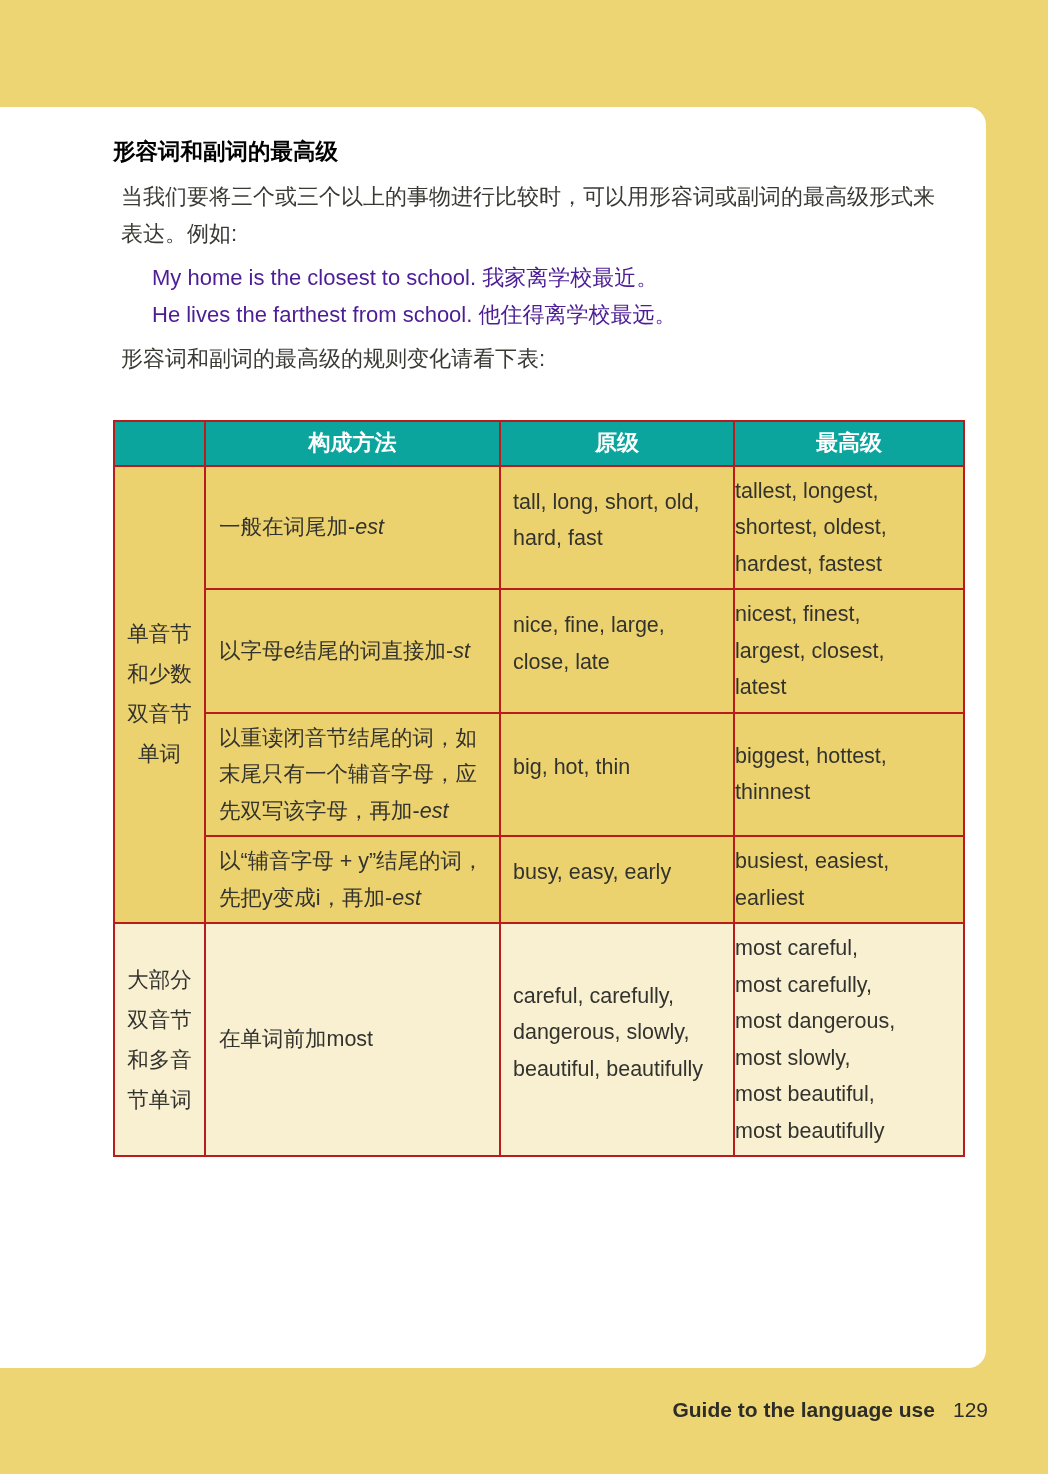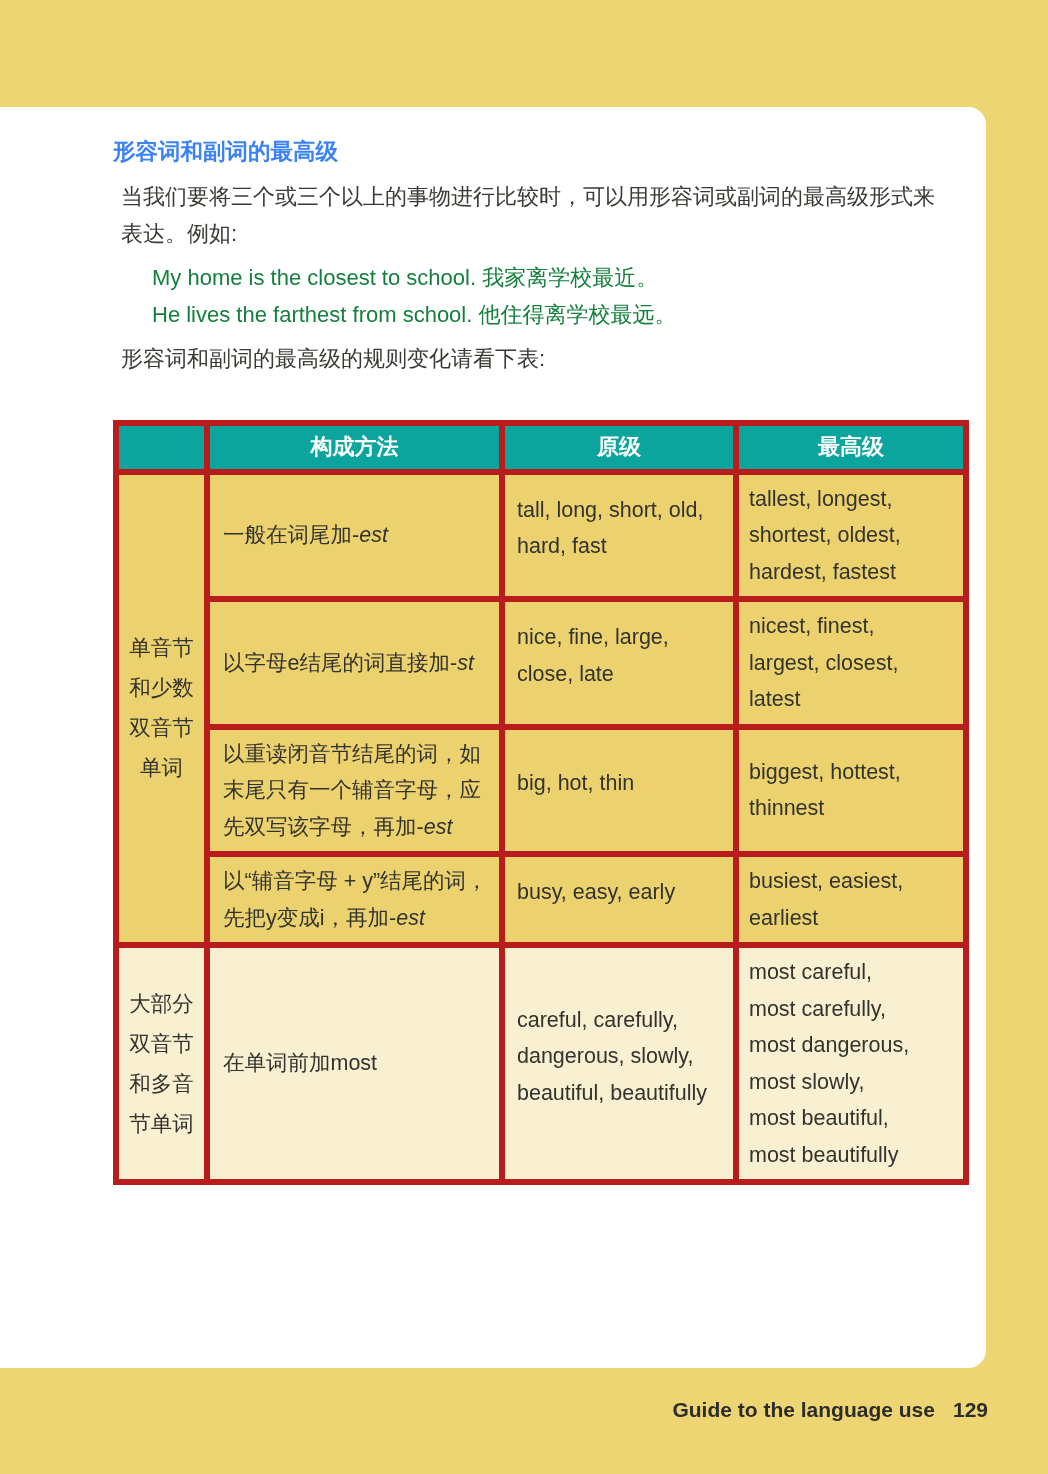--- a/index.html
+++ b/index.html
@@ -24,52 +24,52 @@
     background: #ffffff;
     border-radius: 0 18px 18px 0;
   }
   .content {
     padding: 30px 0 0 113px;
   }
   .page-title {
     font-size: 22.5px;
     line-height: 30px;
     font-weight: bold;
-    color: #3b82f6;
+    color: #000000;
     margin: 0 0 12px 0;
   }
   .intro, .lead {
     font-size: 22px;
     line-height: 36.5px;
     margin: 8px;
     width: 822px;
     color: #3a3a34;
   }
   .example-list {
     margin: 0 0 0 39px;
     width: 783px;
   }
   .example {
     font-size: 22px;
     line-height: 36.5px;
     margin: 0;
-    color: #15803d;
+    color: #4c1d95;
   }
   table.grammar-table {
     border-collapse: collapse;
     table-layout: fixed;
     width: 850px;
     margin-top: 42px;
   }
   .grammar-table col.c-label { width: 91px; }
   .grammar-table col.c-method { width: 295px; }
   .grammar-table col.c-base { width: 234px; }
   .grammar-table col.c-sup { width: 230px; }
   .grammar-table th, .grammar-table td {
-    border: 6px solid #b91c1c;
+    border: 2px solid #b91c1c;
     vertical-align: middle;
   }
   .grammar-table thead th {
     background: #0ba59e;
     color: #ffffff;
     font-weight: bold;
     font-size: 22px;
     height: 43px;
     text-align: center;
     padding: 0;
@@ -82,33 +82,33 @@
   }
   .grammar-table tr.yellow td { background: #ecd26e; }
   .grammar-table tr.cream td { background: #f9f0d2; }
   td.group-label {
     text-align: center;
     padding: 2px 6px;
     line-height: 40px;
   }
   td.method-cell { padding: 6px 0 6px 13px; }
   td.base-cell { padding: 6px 8px 20px 12px; }
-  td.sup-cell { padding: 6px 8px 6px 10px; }
+  td.sup-cell { padding: 6px 8px 6px 0; }
   td.method-cell i { font-style: italic; }
   .footer {
     position: absolute;
     top: 1398px;
     right: 60px;
     font-size: 21px;
     color: #2d2d28;
     white-space: nowrap;
   }
   .footer .footer-label { font-weight: bold; }
   .footer .page-number {
-    font-weight: bold;
+    font-weight: normal;
     margin-left: 18px;
   }
 </style>
 </head>
 <body>
 
 <div class="page-card">
   <div class="content">
     <h1 class="page-title">形容词和副词的最高级</h1>
     <p class="intro">当我们要将三个或三个以上的事物进行比较时，可以用形容词或副词的最高级形式来表达。例如:</p>

